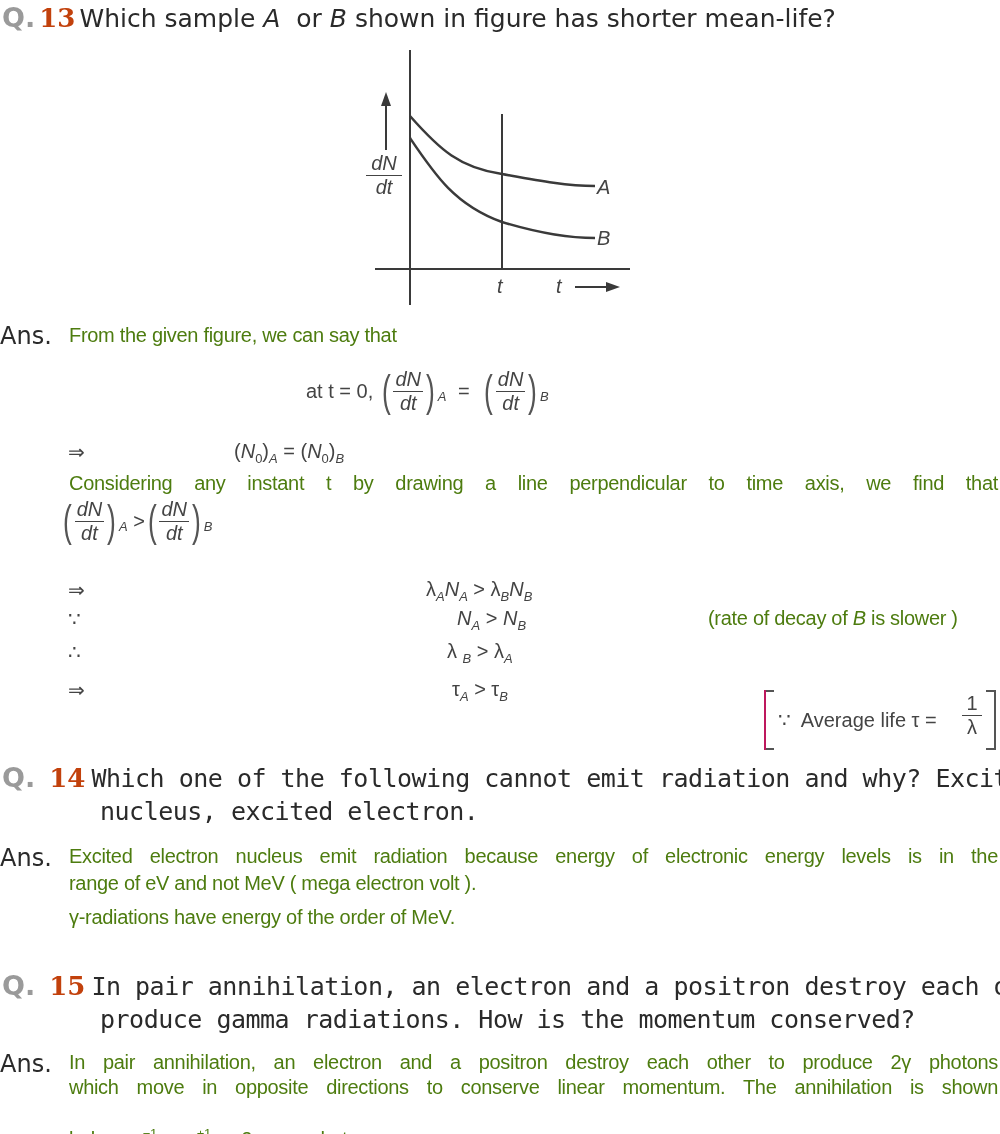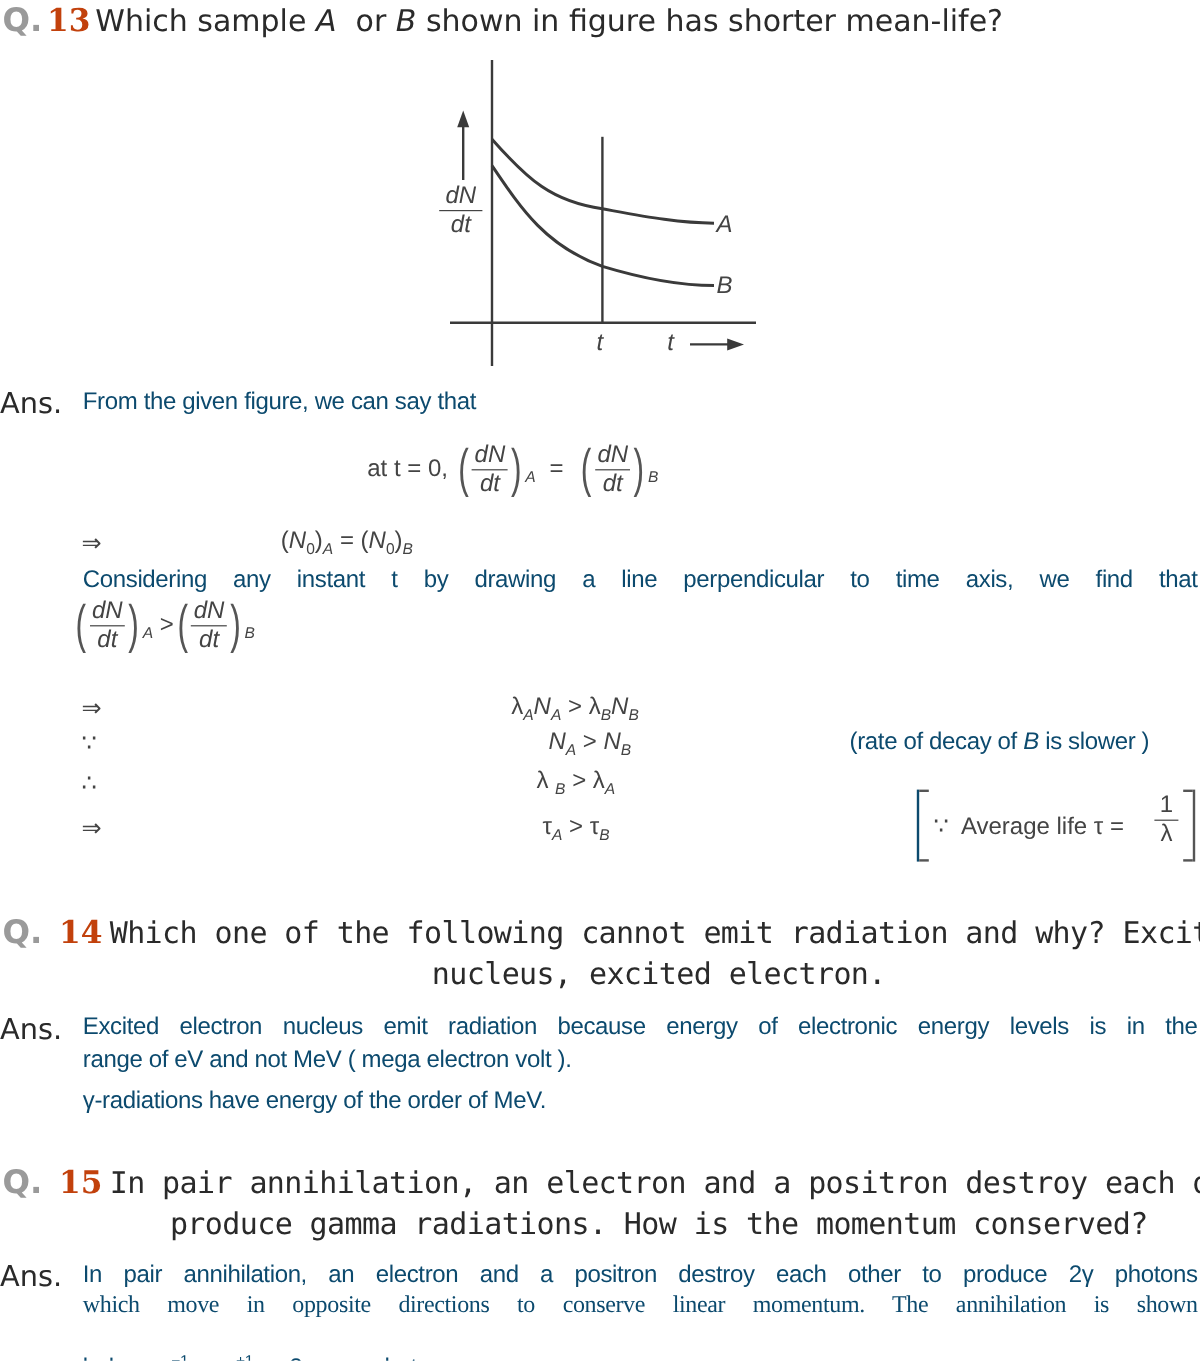--- a/index.html
+++ b/index.html
@@ -1,23 +1,23 @@
 <!DOCTYPE html>
 <html><head>
   <meta charset="utf-8">
   <style>
     html, body { margin: 0; padding: 0; background: #ffffff; }
     body { width: 1000px; height: 1134px; position: relative; overflow: hidden; color: #2a2a2a; }
     .abs { position: absolute; }
     .qmark { font-family: "DejaVu Sans", sans-serif; font-weight: bold; color: #9a9a9a; font-size: 27px; }
     .qnum { font-family: "DejaVu Serif", serif; font-weight: bold; color: #c2410c; font-size: 26px; }
-    .qtext { font-family: "DejaVu Sans Mono", "Liberation Mono", monospace; color: #2a2a2a; font-size: 25px; letter-spacing: -0.5px; text-align: center; }
+    .qtext { font-family: "DejaVu Sans Mono", "Liberation Mono", monospace; color: #2a2a2a; font-size: 25px; letter-spacing: -0.5px; }
     .q13text { font-family: "DejaVu Sans", sans-serif; font-size: 25px; color: #2a2a2a; }
     .ans-label { font-family: "DejaVu Sans", sans-serif; font-weight: normal; font-size: 24px; color: #2a2a2a; }
-    .body { font-family: "Liberation Sans", sans-serif; font-size: 20px; color: #0c4a6e; letter-spacing: -0.3px; }
+    .body { font-family: "Liberation Sans", sans-serif; font-size: 20px; color: #4d7c0f; letter-spacing: -0.3px; }
     .math { font-family: "Liberation Sans", sans-serif; font-size: 20px; color: #444; }
     i { font-style: italic; }
     .frac { display: inline-block; vertical-align: middle; text-align: center; }
     .frac .num { display: block; border-bottom: 1px solid #444; padding: 0 2px; font-style: italic; }
     .frac .den { display: block; font-style: italic; }
     .paren { font-size: 44px; font-weight: 100; vertical-align: middle; color: #555; transform: scaleX(0.6); display: inline-block; }
     sub { font-size: 13px; font-style: italic; }
     sup { font-size: 13px; }
     .justify { text-align: justify; text-align-last: justify; }
   </style>
@@ -80,21 +80,21 @@
 <div class="abs math" style="left:68px; top:607px;">∵</div>
 <div class="abs math" style="left:457px; top:607px; white-space:nowrap;"><i>N</i><sub>A</sub> &gt; <i>N</i><sub>B</sub></div>
 <div class="abs body" style="left:708px; top:607px; white-space:nowrap;"><span>(rate of decay of </span><i>B</i><span> is slower )</span></div>
 
 <div class="abs math" style="left:68px; top:640px;">∴</div>
 <div class="abs math" style="left:447px; top:640px; white-space:nowrap;">λ <sub>B</sub> &gt; λ<sub>A</sub></div>
 
 <div class="abs math" style="left:68px; top:678px;">⇒</div>
 <div class="abs math" style="left:452px; top:678px; white-space:nowrap;">τ<sub>A</sub> &gt; τ<sub>B</sub></div>
 
-<div class="abs math" style="left:764px; top:658px; width:228px; height:60px; border-left:2px solid #0c4a6e; border-right:2px solid #555;">
+<div class="abs math" style="left:764px; top:690px; width:228px; height:60px; border-left:2px solid #be185d; border-right:2px solid #555;">
   <div class="abs" style="left:0; top:0; width:8px; border-top:2px solid #555;"></div>
   <div class="abs" style="left:0; bottom:0; width:8px; border-bottom:2px solid #555;"></div>
   <div class="abs" style="right:0; top:0; width:8px; border-top:2px solid #555;"></div>
   <div class="abs" style="right:0; bottom:0; width:8px; border-bottom:2px solid #555;"></div>
   <div class="abs" style="left:12px; top:18px; white-space:nowrap;">
     <span>∵</span>&nbsp; <span>Average life τ =</span>
   </div>
   <div class="abs frac" style="left:196px; top:2px; width:20px;">
     <span class="num" style="font-style:normal">1</span>
     <span class="den" style="font-style:normal">λ</span>
@@ -119,14 +119,14 @@
   <div style="white-space:nowrap; display:flex; align-items:baseline;">
     <span class="qmark">Q.</span>
     <span class="qnum" style="margin-left:14px;">15</span>
     <span class="qtext justify" style="margin-left:6px; flex:1;">In pair annihilation, an electron and a positron destroy each other to</span>
   </div>
   <div class="qtext" style="margin-left:98px; margin-top:4px;">produce gamma radiations. How is the momentum conserved?</div>
 </div>
 
 <div class="abs ans-label" style="left:0px; top:1050px;">Ans.</div>
 <div class="abs body justify" style="left:69px; top:1051px; width:929px;">In pair annihilation, an electron and a positron destroy each other to produce 2γ photons</div>
-<div class="abs body justify" style="left:69px; top:1076px; width:929px;font-family:Liberation Serif, serif;">which move in opposite directions to conserve linear momentum. The annihilation is shown</div>
+<div class="abs body justify" style="left:69px; top:1076px; width:929px;">which move in opposite directions to conserve linear momentum. The annihilation is shown</div>
 <div class="abs body" style="left:69px; top:1102px; white-space:pre;margin-top:24px;"><span>below </span><sub style="font-style:normal">0</sub><i>e</i><sup>−1</sup><span> + </span><sub style="font-style:normal">0</sub><i>e</i><sup>+1</sup><span> → 2γ  ray  photons.</span></div>
 
 </body></html>

